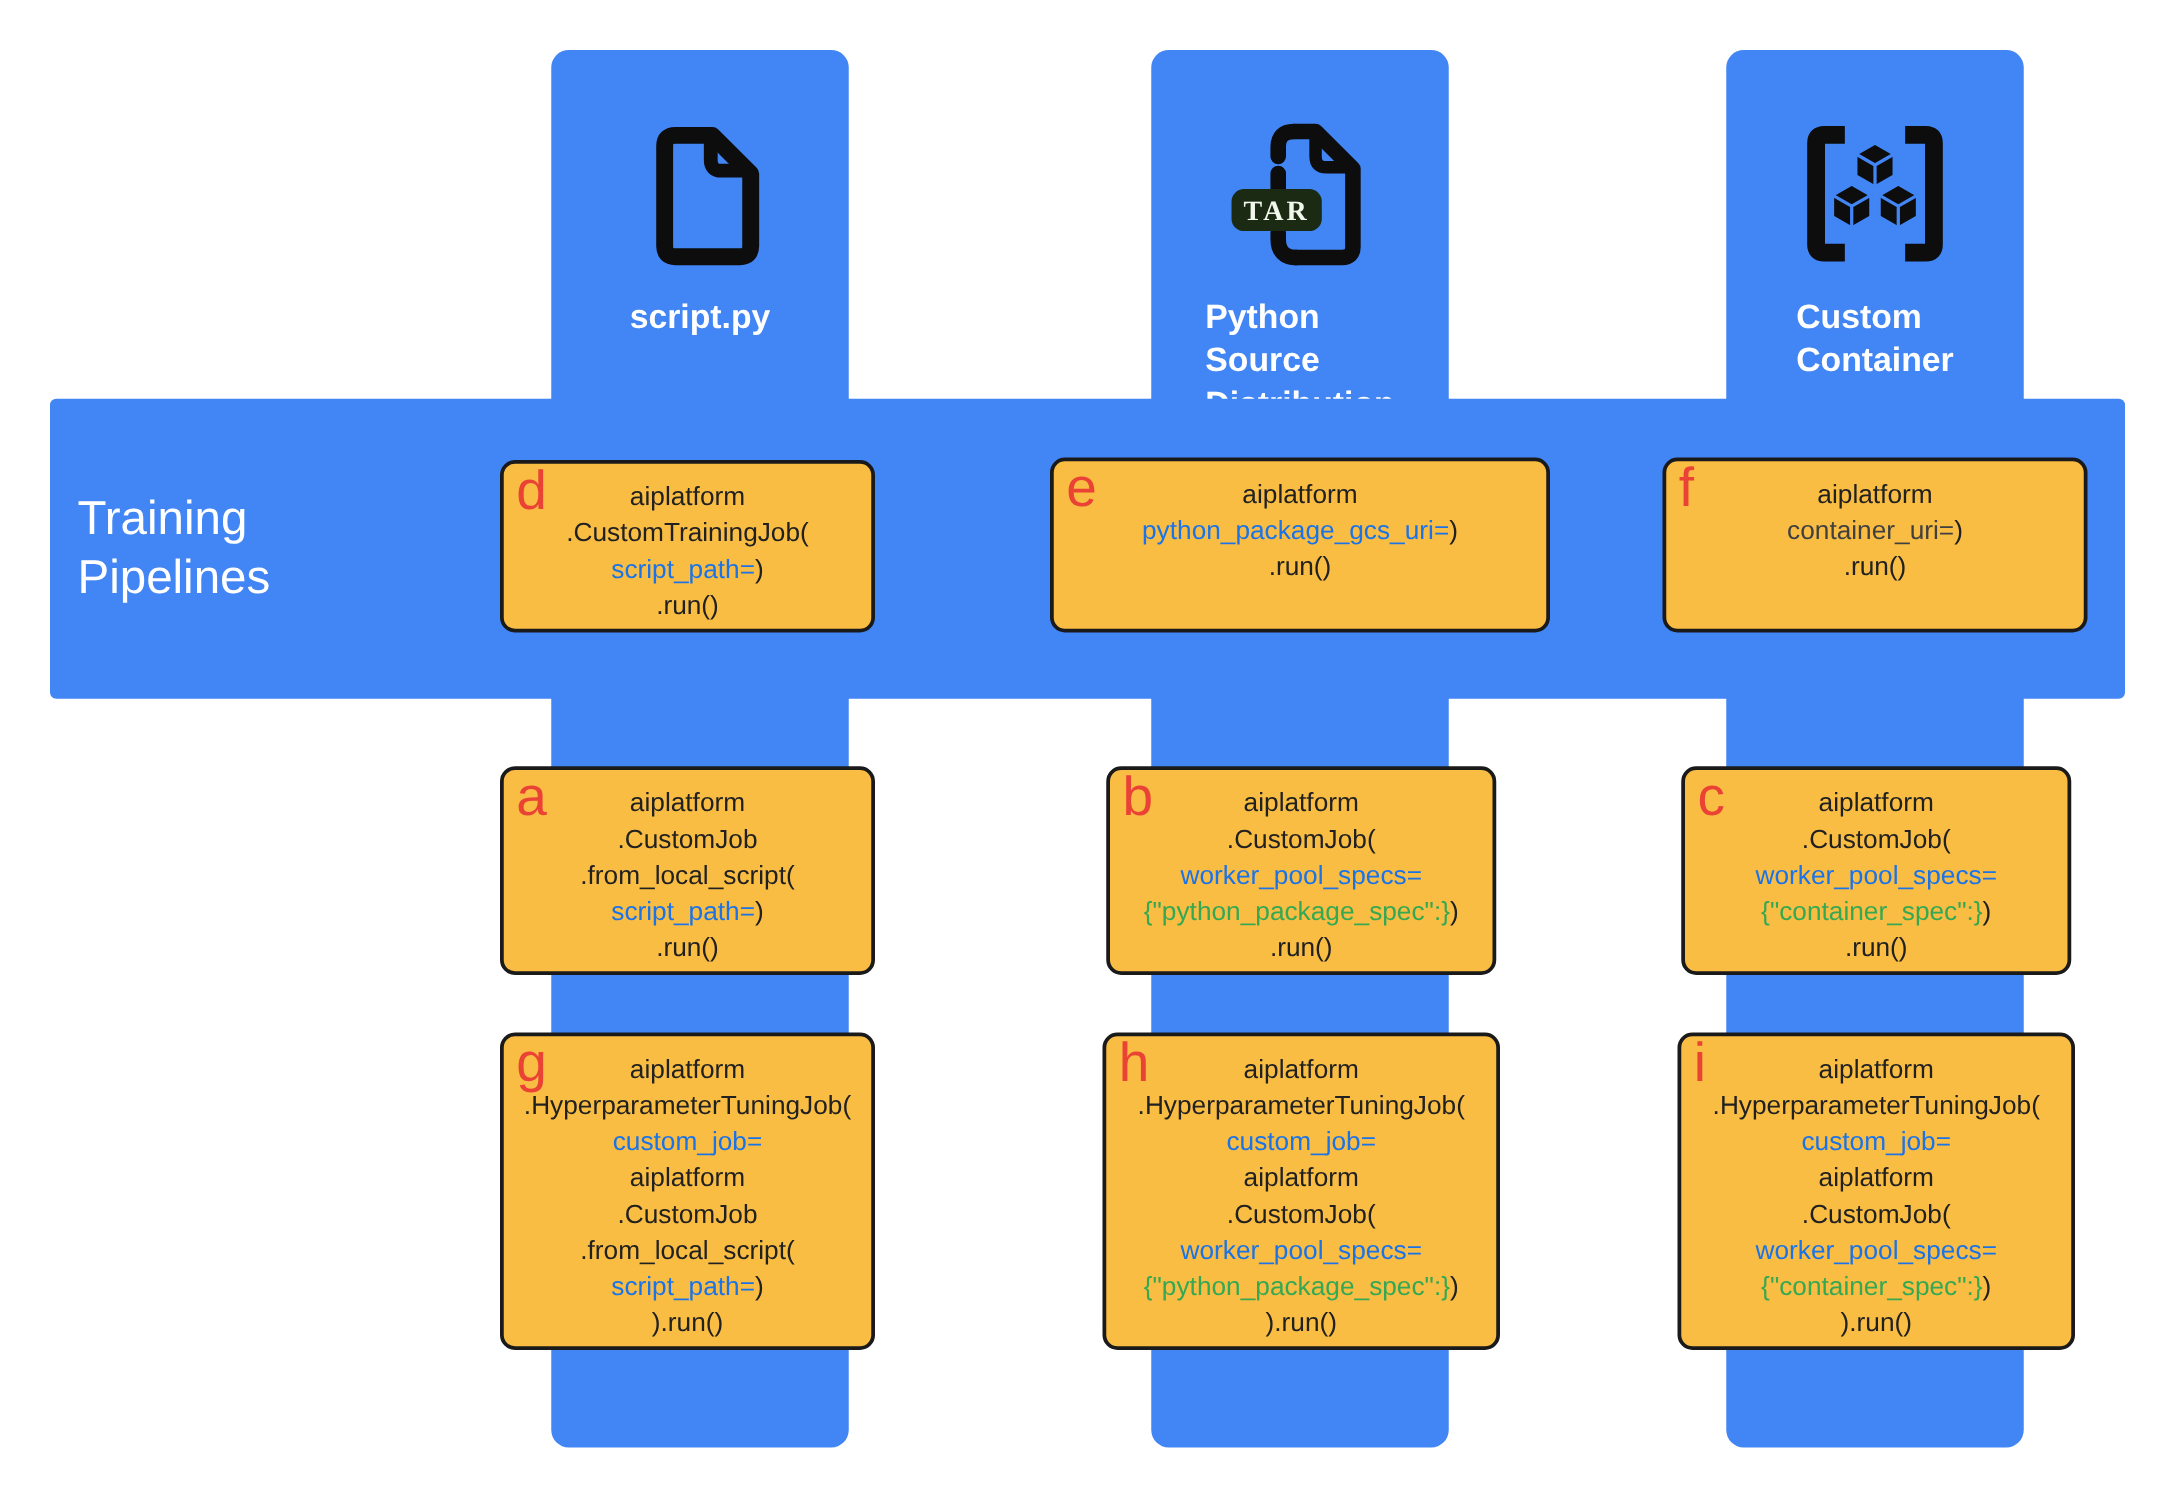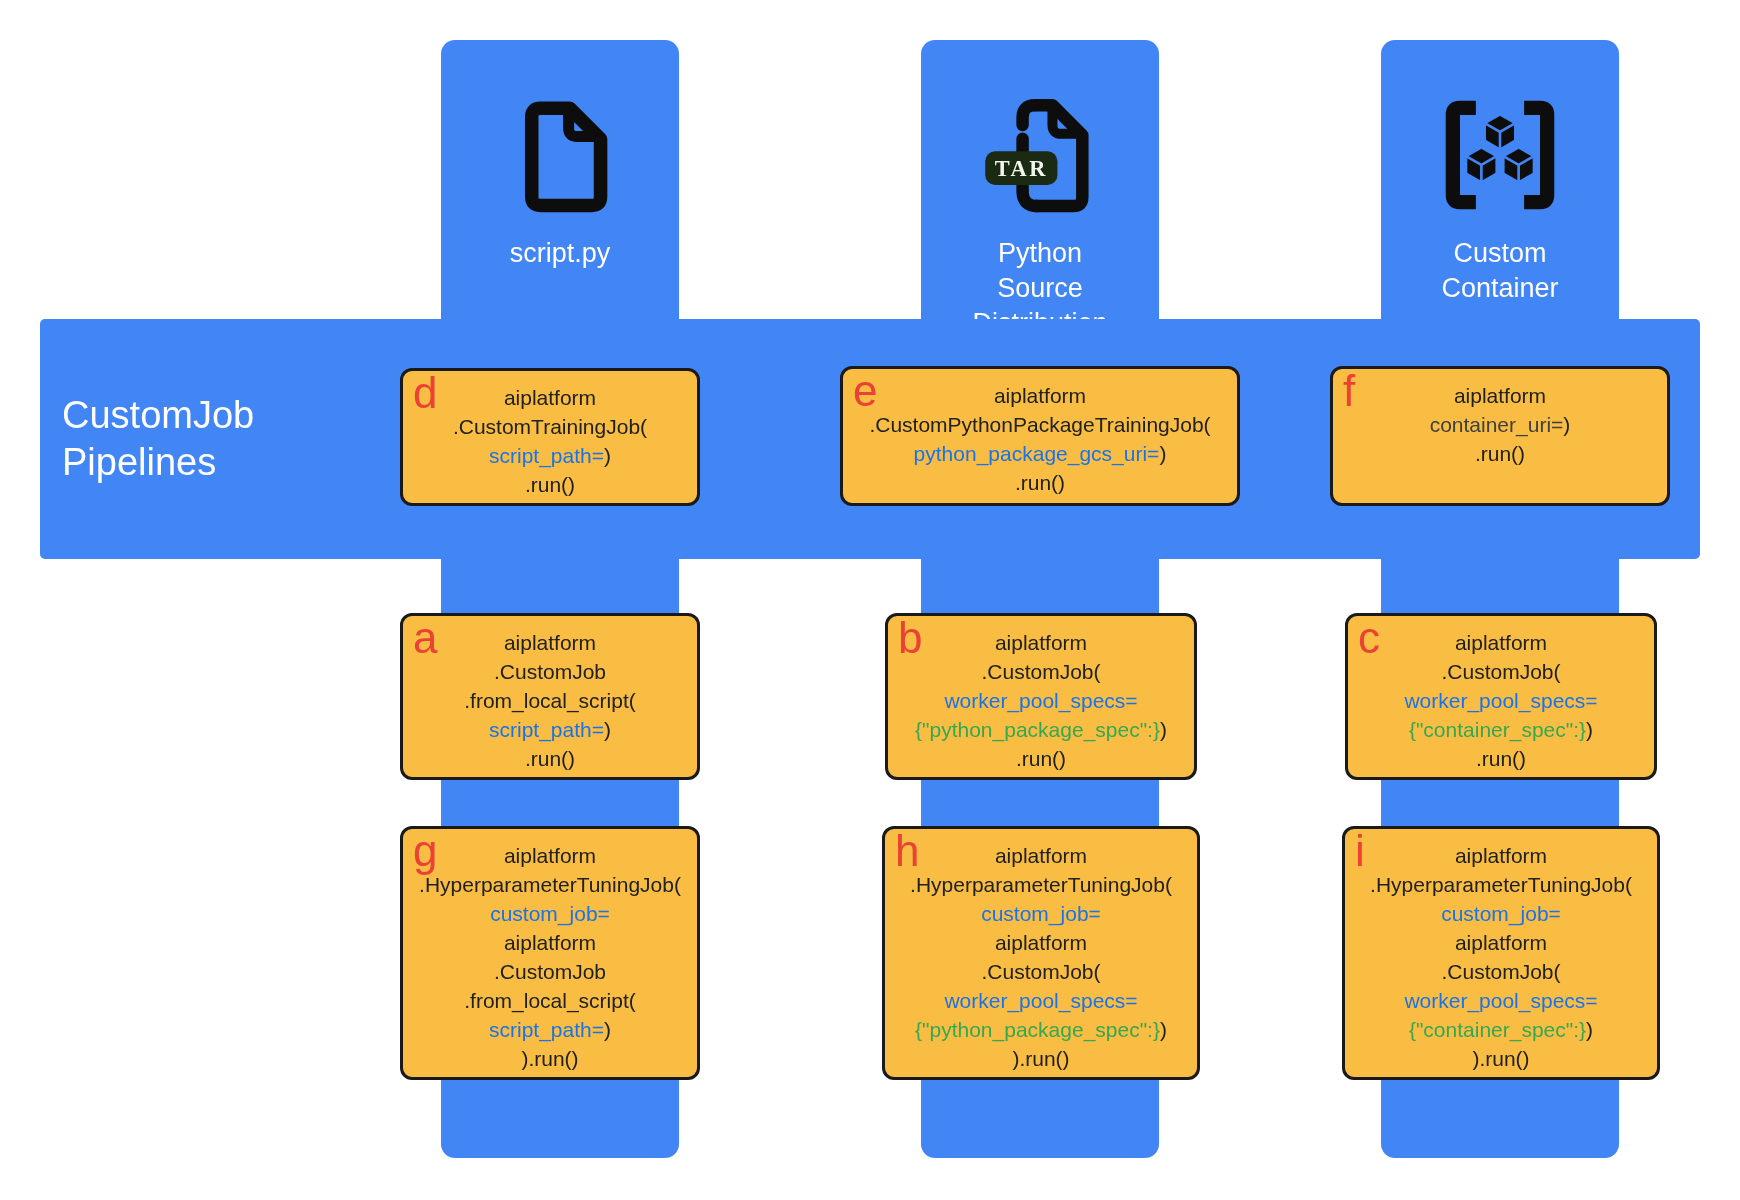--- a/index.html
+++ b/index.html
@@ -6,21 +6,21 @@
     font-family:"Liberation Sans", sans-serif;}
   .canvas{position:relative;width:1740px;height:1200px;background:#ffffff;}
 
   
   .vband{position:absolute;top:40px;width:238px;height:1118px;background:#4285F4;border-radius:14px;
     display:flex;flex-direction:column;align-items:center;padding-top:50px;box-sizing:border-box;z-index:1;}
   .vband-1{left:441px}
   .vband-2{left:921px}
   .vband-3{left:1381px}
   .icon-wrap{height:130px;display:flex;align-items:center;justify-content:flex-end;}
-  .col-label{margin-top:16px;color:#ffffff;font-size:27px;line-height:35px;text-align:center;white-space:pre-line;}
+  .col-label{margin-top:16px;color:#ffffff;font-size:27px;line-height:35px;white-space:pre-line;font-weight:bold;}
 
   
   .rband{position:absolute;left:40px;width:1660px;height:240px;background:#4285F4;border-radius:5px;z-index:2;}
   .rband-1{top:319px}
   .rband-2{top:578px}
   .rband-3{top:838px}
   .row-label{position:absolute;left:22px;top:50%;transform:translateY(-50%);
     color:#ffffff;font-size:38px;line-height:47px;white-space:pre-line;}
 
   
@@ -85,38 +85,37 @@
           <polygon points="77,45 91,53 91,69 77,77 63,69 63,53"></polygon>
           <path d="M77 61 v16 M77 61 L63 53 M77 61 L91 53" fill="none"></path>
         </g>
       </svg>
     </div>
     <div class="col-label">Custom
 Container</div>
   </div>
 
   <div class="rband rband-1">
-    <div class="row-label">CustomJob
+    <div class="row-label">Training
 Pipelines</div>
   </div>
 
   <div class="card card-d">
     <span class="letter">d</span>
     <div class="code">
         <div class="code-line"><span style="color: rgb(33, 33, 33);">aiplatform</span></div>
         <div class="code-line"><span style="color: rgb(33, 33, 33);">.CustomTrainingJob(</span></div>
         <div class="code-line"><span style="color: rgb(26, 115, 232);">script_path=</span><span style="color: rgb(33, 33, 33);">)</span></div>
         <div class="code-line"><span style="color: rgb(33, 33, 33);">.run()</span></div>
       </div>
   </div>
   <div class="card card-e">
     <span class="letter">e</span>
     <div class="code">
         <div class="code-line"><span style="color: rgb(33, 33, 33);">aiplatform</span></div>
-        <div class="code-line"><span style="color: rgb(33, 33, 33);">.CustomPythonPackageTrainingJob(</span></div>
         <div class="code-line"><span style="color: rgb(26, 115, 232);">python_package_gcs_uri=</span><span style="color: rgb(33, 33, 33);">)</span></div>
         <div class="code-line"><span style="color: rgb(33, 33, 33);">.run()</span></div>
       </div>
   </div>
   <div class="card card-f">
     <span class="letter">f</span>
     <div class="code">
         <div class="code-line"><span style="color: rgb(33, 33, 33);">aiplatform</span></div>
         <div class="code-line"><span style="color: #404040;">container_uri=</span><span style="color: rgb(33, 33, 33);">)</span></div>
         <div class="code-line"><span style="color: rgb(33, 33, 33);">.run()</span></div>

